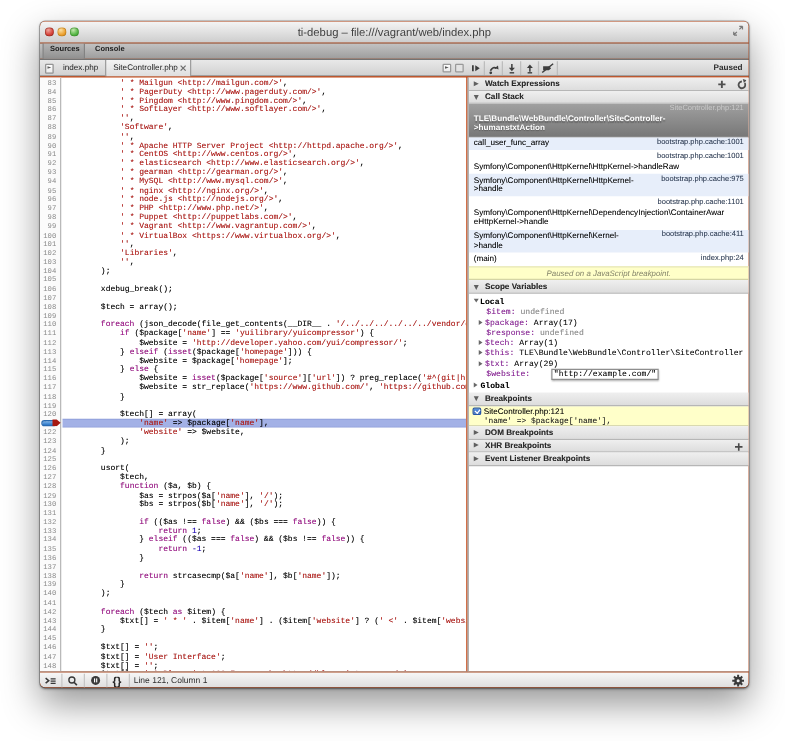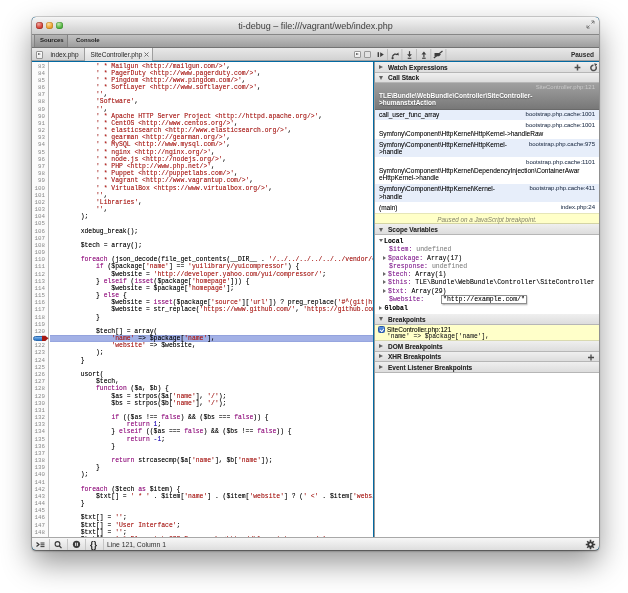--- a/index.html
+++ b/index.html
@@ -1,17 +1,17 @@
 <!DOCTYPE html>
 <html><head><meta charset="utf-8"><style>
 * { margin:0; padding:0; box-sizing:border-box; }
 html,body { width:628px; height:593px; background:#fff; font-family:"Liberation Sans", sans-serif; overflow:hidden;}
 i,em { font-style:normal; }
 .win { position:absolute; left:32px; top:17px; width:567px; height:533px; border-radius:4px;
-  background:#0369a1; overflow:hidden;
+  background:#c2410c; overflow:hidden;
   box-shadow: 0 0 0 0.6px rgba(0,0,0,.3), 0 1px 2px rgba(0,0,0,.5), 0 13px 30px rgba(0,0,0,.42);
 }
 .titlebar { position:absolute; left:0; top:0; width:100%; height:18px;
   background:linear-gradient(#f5f5f5 0%,#e3e3e3 45%,#cdcdcd 100%); border-bottom:1px solid #878787;
   border-radius:4px 4px 0 0; }
 .tl { position:absolute; top:5.2px; width:6.6px; height:6.6px; border-radius:50%; }
 .tl.r { left:4px;  background:radial-gradient(circle at 38% 30%, #f0a79f, #d6453c 55%, #a8241b); box-shadow:inset 0 0 0 0.5px rgba(100,20,10,.55);}
 .tl.o { left:14px; background:radial-gradient(circle at 38% 30%, #fbdfa0, #eda334 55%, #c27a10); box-shadow:inset 0 0 0 0.5px rgba(150,95,10,.55);}
 .tl.g { left:24px; background:radial-gradient(circle at 38% 30%, #c4e8ae, #58b748 55%, #2f8c20); box-shadow:inset 0 0 0 0.5px rgba(40,110,25,.55);}
 .title { position:absolute; left:0; right:0; top:4px; text-align:center; font-size:9px; color:#404040; }

